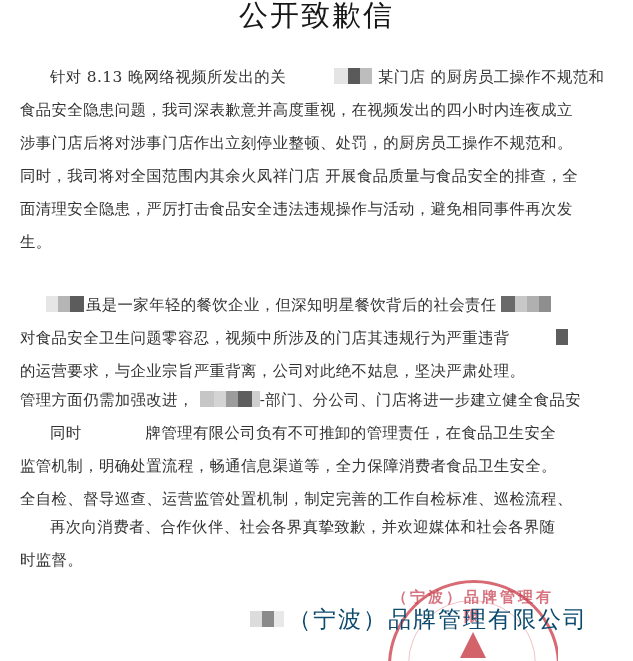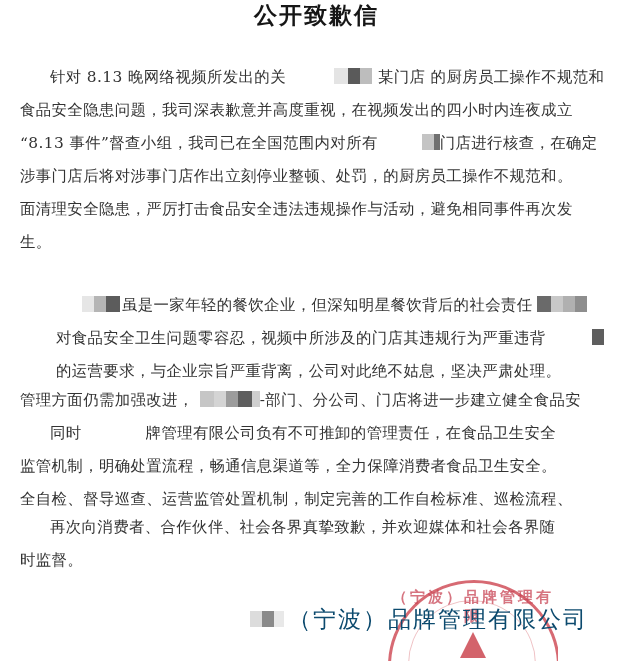--- a/index.html
+++ b/index.html
@@ -14,22 +14,22 @@
       overflow: hidden;
       font-family: "DejaVu Serif", "Liberation Serif", serif;
       color: #2a2a2a;
     }
     .title {
       position: absolute;
       top: 0;
       left: 0;
       width: 633px;
       text-align: center;
-      font-size: 23px;
-      font-weight: bold;
+      font-size: 29px;
+      font-weight: normal;
       letter-spacing: 2px;
       color: #161616;
       line-height: 30px;
     }
     .para {
       position: absolute;
       left: 20px;
       width: 562px;
       font-size: 15.4px;
       line-height: 33px;
@@ -116,27 +116,27 @@
 </head>
 <body>
 
 <div>
 
   <div class="title">公开致歉信</div>
 
   <div class="para" style="top:61px;">
     <span class="line indent"><span>针对 8.13 晚网络视频所发出的关</span><span class="blur" style="margin:0 6px 0 48px;"><span style="width:14px;background:#e4e4e4;"></span><span style="width:12px;background:#5a5a5a;"></span><span style="width:12px;background:#bdbdbd;"></span></span><span>某门店 的厨房员工操作不规范和</span></span>
     <span class="line">食品安全隐患问题，我司深表歉意并高度重视，在视频发出的四小时内连夜成立</span>
-    <span class="line"><span>“8.13 事件”督查小组，我司已在全国范围内对所有</span><span class="blur" style="margin:0 0 0 44px;"><span style="width:12px;background:#c4c4c4;"></span><span style="width:6px;background:#707070;"></span></span><span>门店进行核查，在确定</span></span>
     <span class="line">涉事门店后将对涉事门店作出立刻停业整顿、处罚，的厨房员工操作不规范和。</span>
+    <span class="line">同时，我司将对全国范围内其余火凤祥门店 开展食品质量与食品安全的排查，全</span>
     <span class="line">面清理安全隐患，严厉打击食品安全违法违规操作与活动，避免相同事件再次发</span>
     <span class="line">生。</span>
   </div>
 
-  <div class="para" style="top:289px;margin-left:36px;">
+  <div class="para" style="top:289px;">
     <span class="line"><span class="blur" style="margin:0 2px 0 26px;"><span style="width:12px;background:#e6e6e6;"></span><span style="width:12px;background:#b5b5b5;"></span><span style="width:14px;background:#5c5c5c;"></span></span><span>虽是一家年轻的餐饮企业，但深知明星餐饮背后的社会责任</span><span class="blur" style="margin-left:4px;"><span style="width:14px;background:#6a6a6a;"></span><span style="width:12px;background:#c8c8c8;"></span><span style="width:12px;background:#b0b0b0;"></span><span style="width:12px;background:#8e8e8e;"></span></span></span>
     <span class="line"><span>对食品安全卫生问题零容忍，视频中所涉及的门店其违规行为严重违背</span><span class="blur" style="margin-left:46px;"><span style="width:12px;background:#5e5e5e;"></span></span></span>
     <span class="line">的运营要求，与企业宗旨严重背离，公司对此绝不姑息，坚决严肃处理。</span>
   </div>
 
   <div class="para" style="top:384px;">
     <span class="line"><span>管理方面仍需加强改进，</span><span class="blur" style="margin:0 0 0 6px;"><span style="width:14px;background:#c6c6c6;"></span><span style="width:12px;background:#d4d4d4;"></span><span style="width:12px;background:#9c9c9c;"></span><span style="width:14px;background:#5e5e5e;"></span><span style="width:8px;background:#cfcfcf;"></span></span><span>-部门、分公司、门店将进一步建立健全食品安</span></span>
     <span class="line indent"><span>同时</span><span class="blur" style="margin:0 0 0 0;"><span style="width:64px;background:#ffffff;"></span></span><span>牌管理有限公司负有不可推卸的管理责任，在食品卫生安全</span></span>
     <span class="line">监管机制，明确处置流程，畅通信息渠道等，全力保障消费者食品卫生安全。</span>
     <span class="line">全自检、督导巡查、运营监管处置机制，制定完善的工作自检标准、巡检流程、</span>

